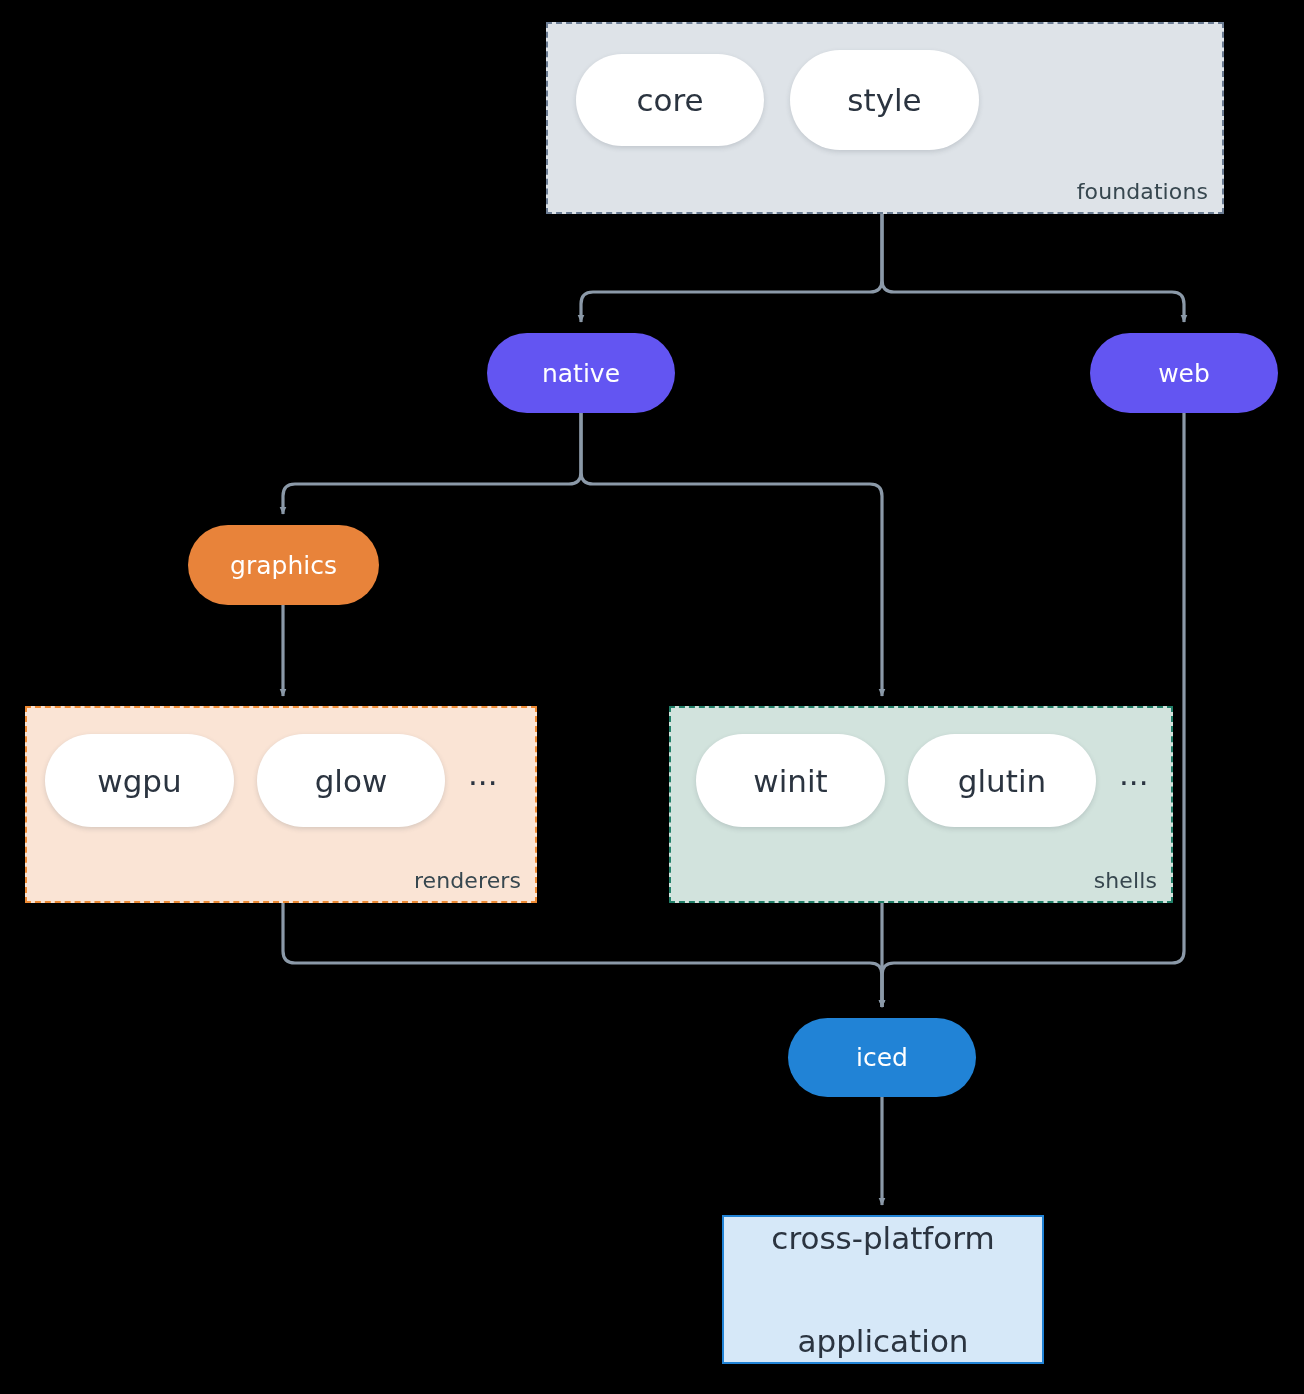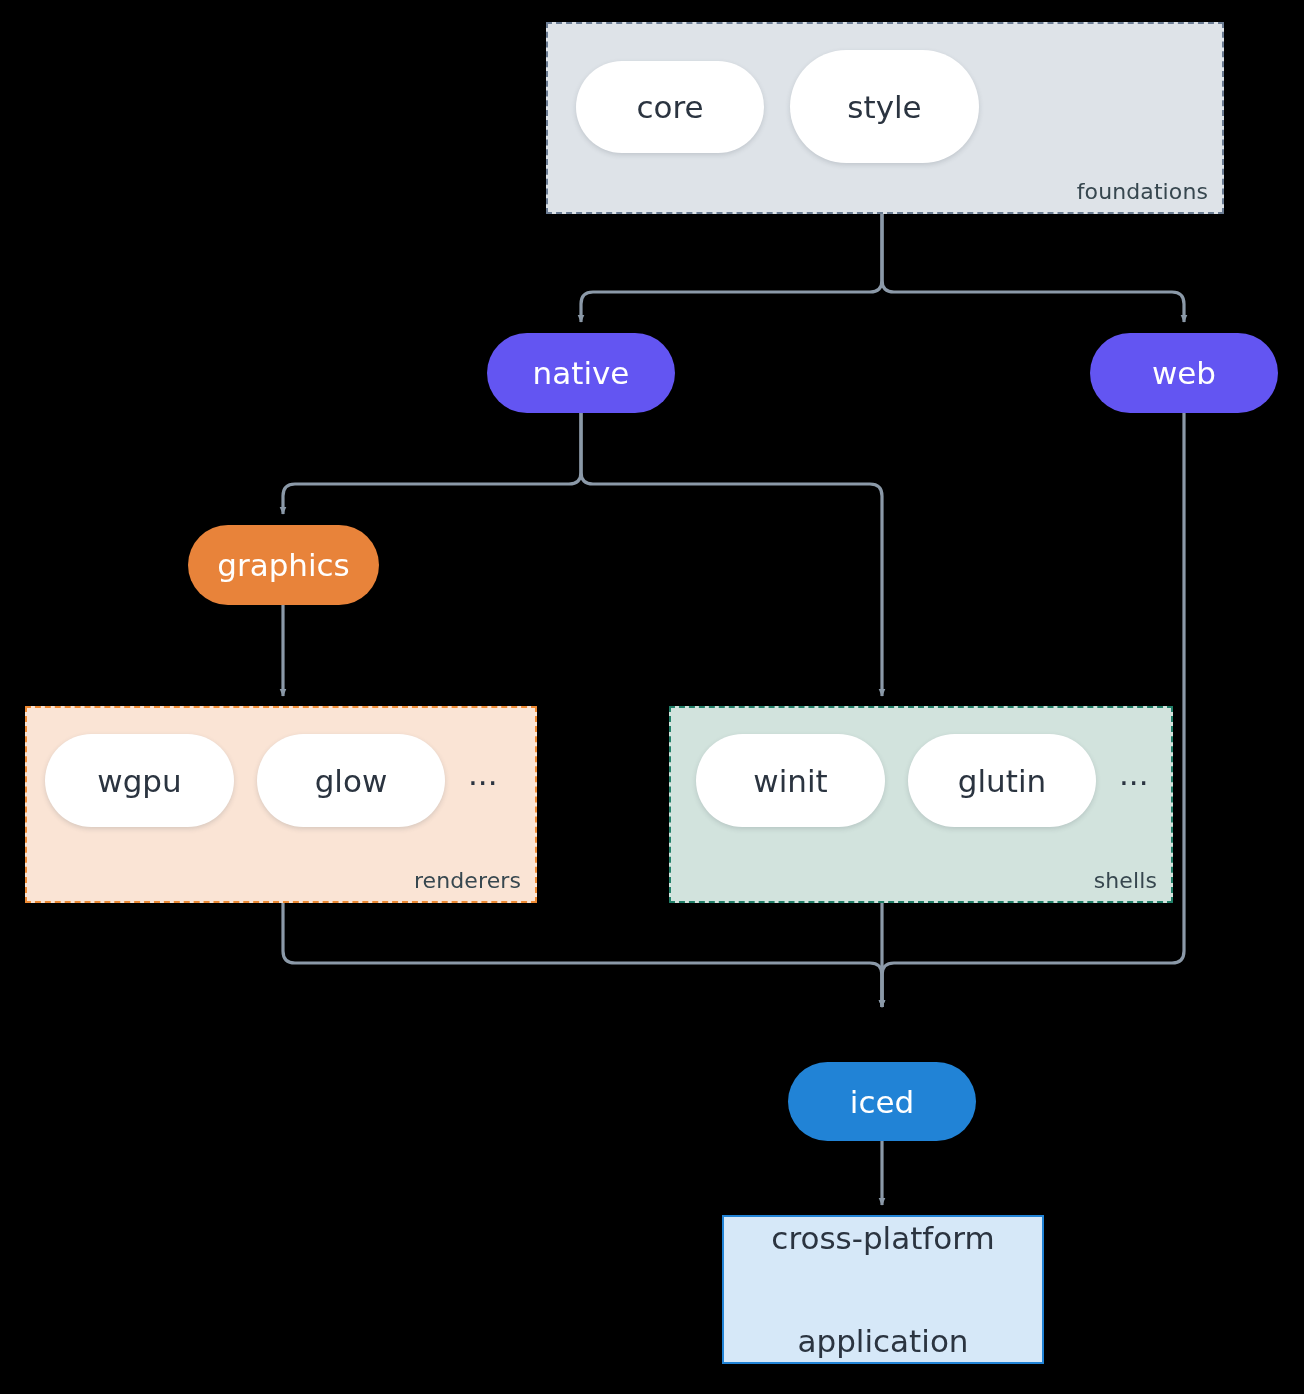--- a/index.html
+++ b/index.html
@@ -97,27 +97,27 @@
   }
 
   
   .node {
     position: absolute;
     display: flex;
     align-items: center;
     justify-content: center;
     border-radius: 999px;
     color: #ffffff;
-    font-size: 31px;
+    font-size: 25px;
     box-sizing: border-box;
   }
   #node-native { left: 487px; top: 333px; width: 188px; height: 80px; background: #6355f2; }
   #node-web    { left: 1090px; top: 333px; width: 188px; height: 80px; background: #6355f2; }
   #node-graphics { left: 188px; top: 525px; width: 191px; height: 80px; background: #e8833a; }
-  #node-iced   { left: 788px; top: 1018px; width: 188px; height: 79px; background: #2183d6; margin-top: 44px; }
+  #node-iced   { left: 788px; top: 1018px; width: 188px; height: 79px; background: #2183d6; }
 
   
   #node-app {
     position: absolute;
     left: 722px;
     top: 1215px;
     width: 322px;
     height: 149px;
     background: #d6e8f8;
     border: 2px solid #2183d6;
@@ -164,21 +164,21 @@
 
       <path d="M882,1097 L882,1205" marker-end="url(#arrowhead)"></path>
     </g>
   </svg>
 
   <div class="group" id="group-foundations">
     <div class="group-row" style="left:28px; top:26px; gap:26px;">
       <div class="pill" style="width:188px; height:92px;">
         <span>core</span>
       </div>
-      <div class="pill" style="width:189px; height:113px;align-items:center;">
+      <div class="pill" style="width:189px; height:100px;align-items:center;">
         <span>style</span>
       </div>
     </div>
     <div class="group-label">foundations</div>
   </div>
 
   <div class="group" id="group-renderers">
     <div class="group-row" style="left:18px; top:26px; gap:23px;">
       <div class="pill" style="width:189px; height:93px;">
         <span>wgpu</span>

